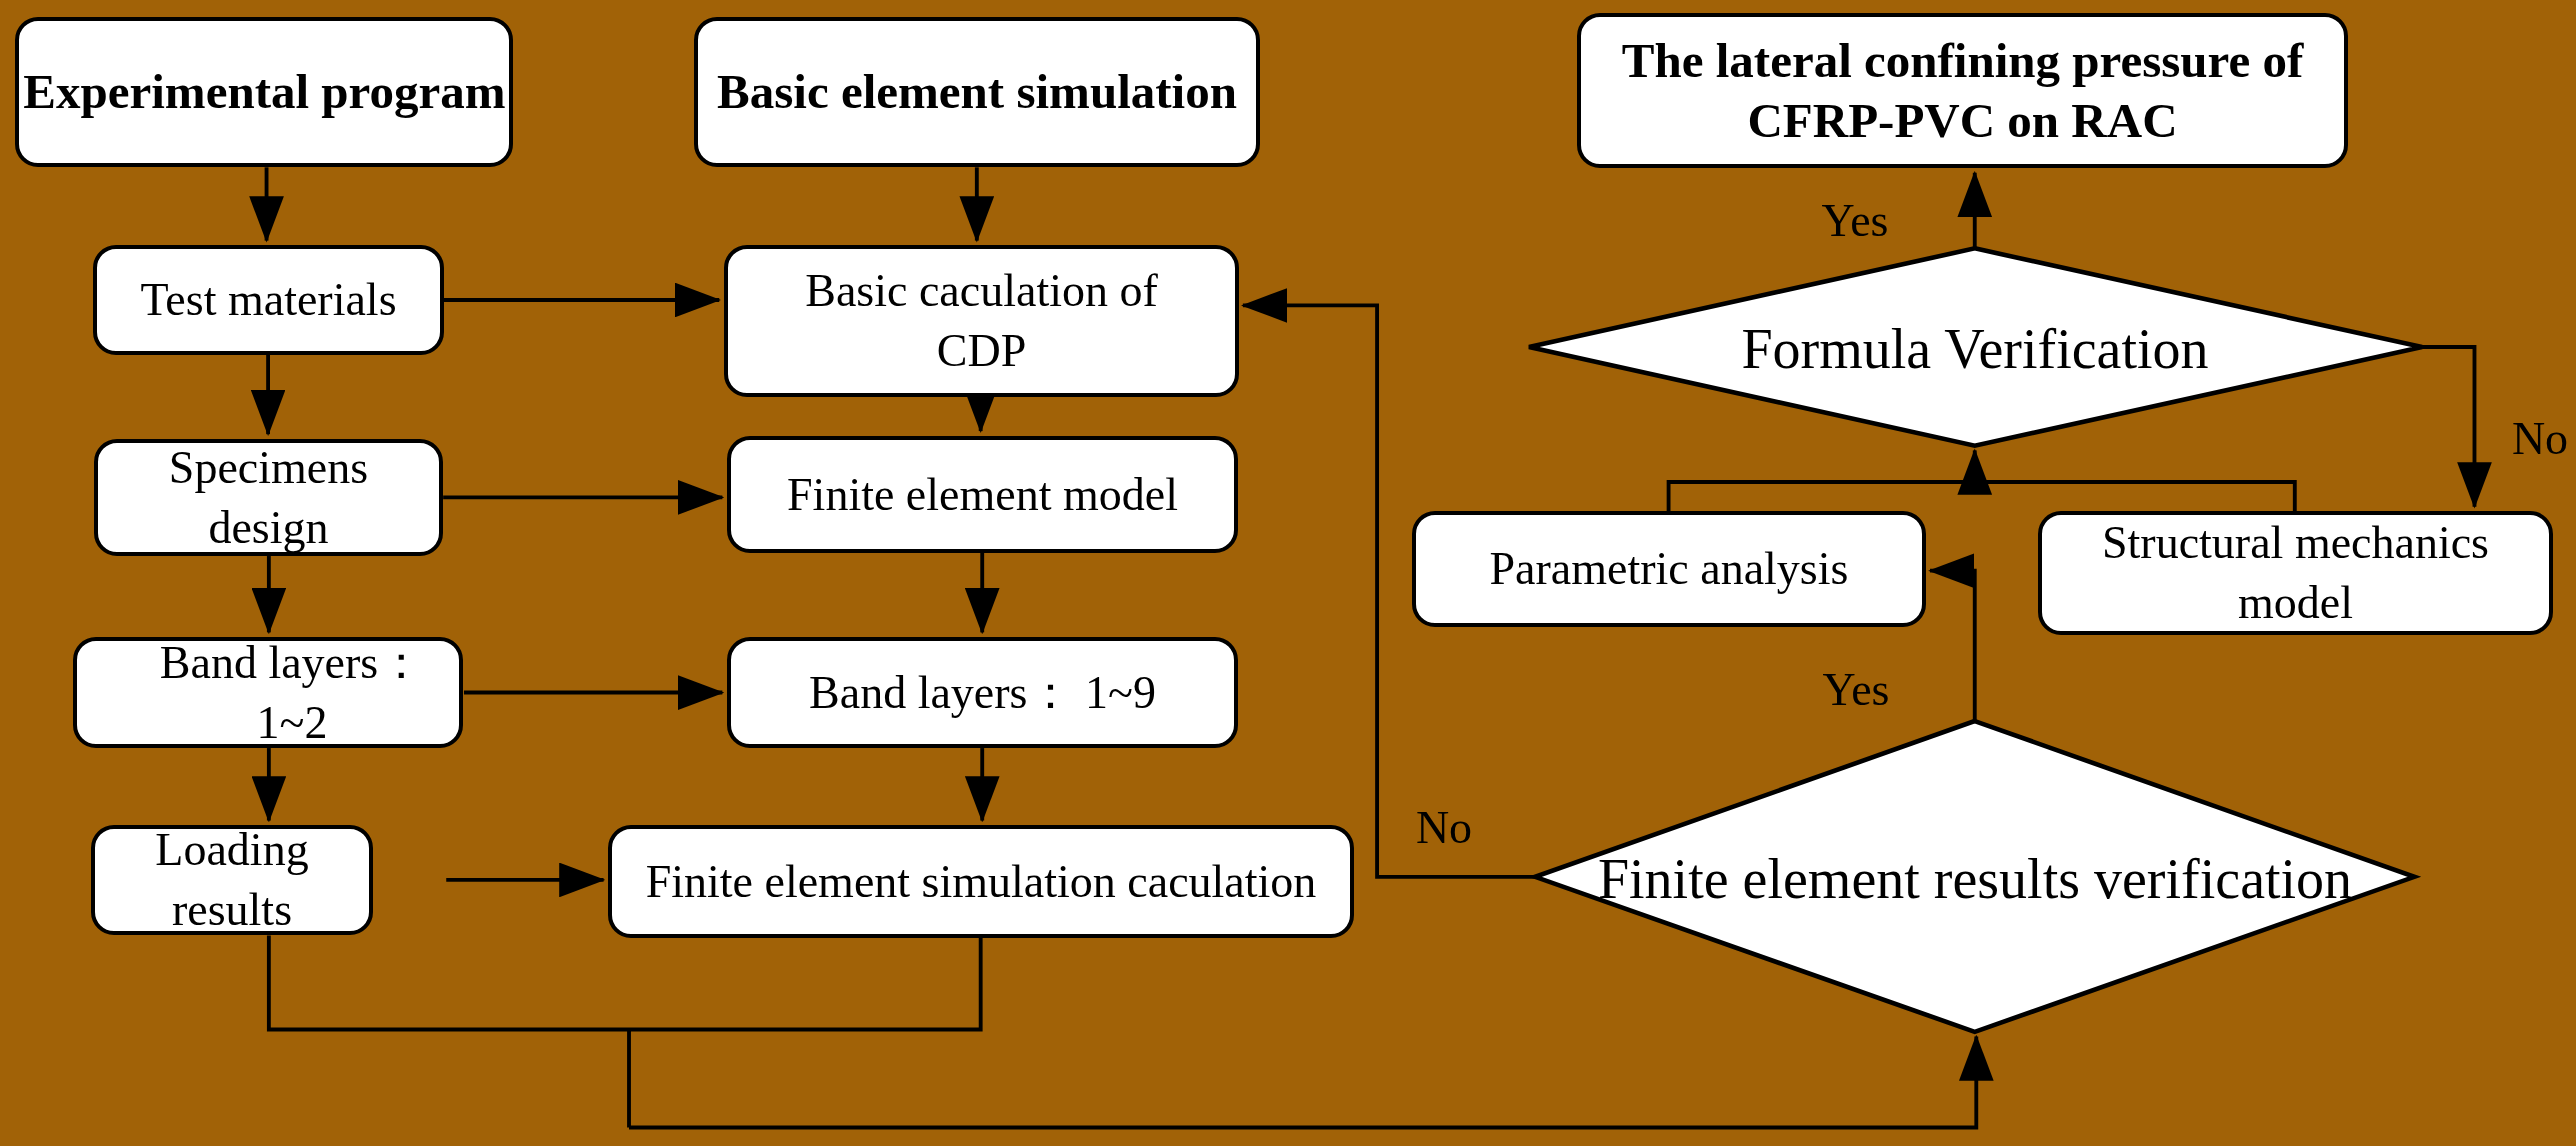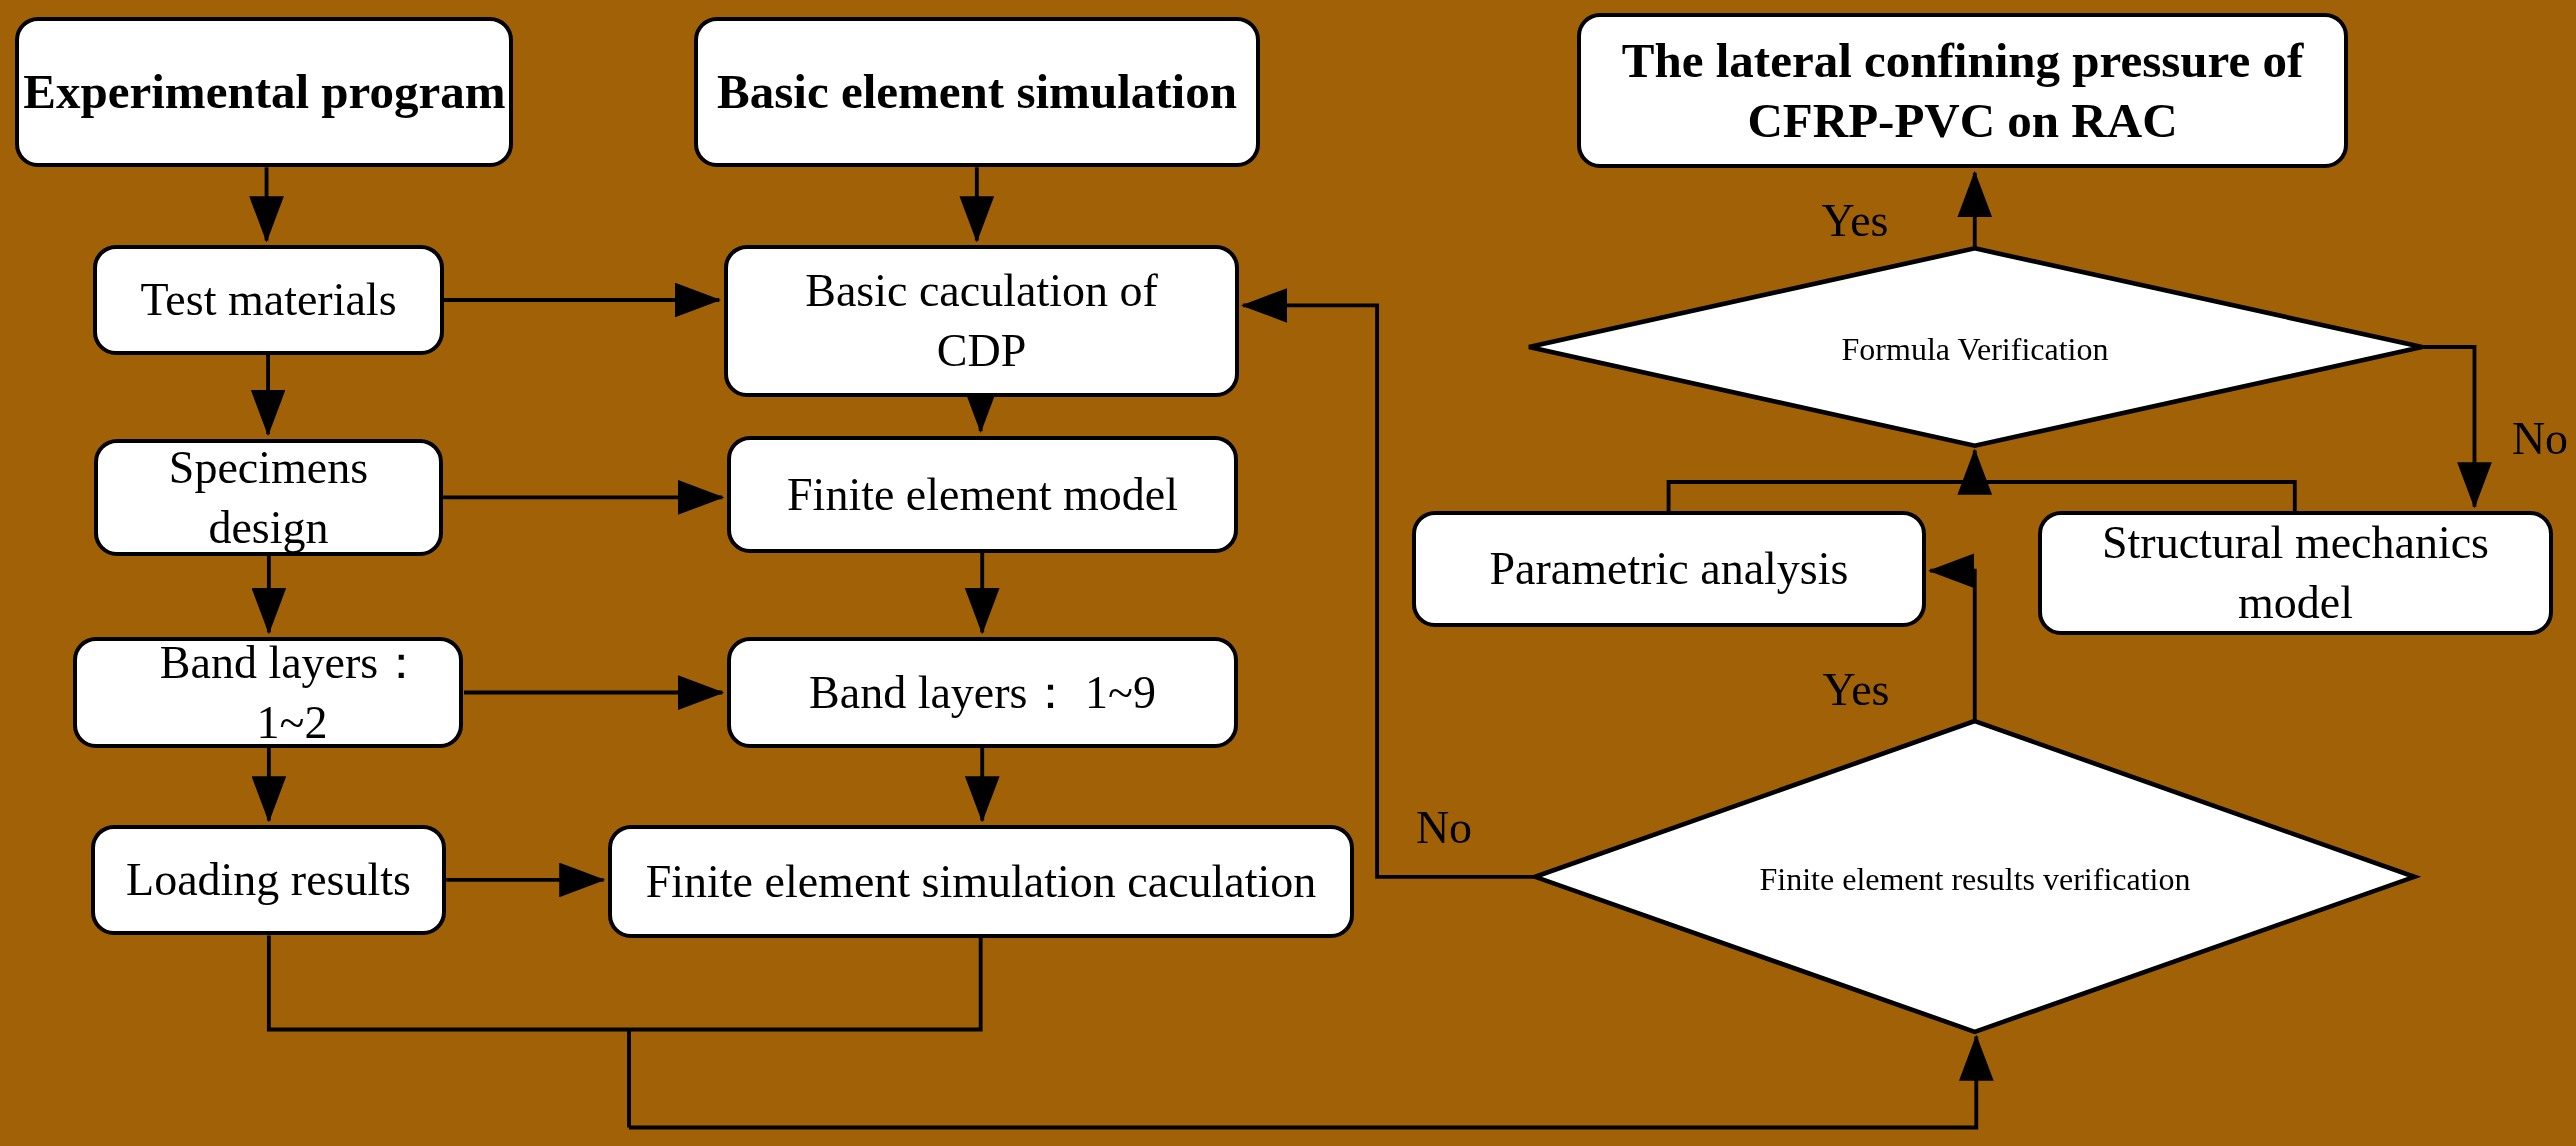--- a/index.html
+++ b/index.html
@@ -8,21 +8,21 @@
     font-family:"Liberation Serif","DejaVu Serif",serif;color:#000;overflow:hidden;
   }
   .layer{position:absolute;left:0;top:0;width:2576px;height:1146px;}
   .box{
     position:absolute;box-sizing:border-box;border:4.6px solid #000;border-radius:23px;
     background:#ffffff;display:flex;align-items:center;justify-content:center;
     text-align:center;font-size:46px;line-height:60px;white-space:pre-line;z-index:2;
   }
   .box.bold{font-weight:bold;font-size:49px;}
   .dlabel{
-    position:absolute;transform:translate(-50%,-50%);font-size:32px;
+    position:absolute;transform:translate(-50%,-50%);font-size:56px;
     white-space:nowrap;z-index:3;text-align:center;
   }
   .elabel{
     position:absolute;transform:translate(-50%,-50%);font-size:46px;
     white-space:nowrap;z-index:3;
   }
 </style>
 </head>
 <body>
 
@@ -78,21 +78,21 @@
 
   <div class="box" style="left:94px;top:439px;width:349px;height:117px;text-align:center;">
     <span>Specimens
 design</span>
   </div>
 
   <div class="box" style="left:73px;top:637px;width:390px;height:111px;padding-left:48px;">
     <span>Band layers： 1~2</span>
   </div>
 
-  <div class="box" style="left:91px;top:825px;width:355px;height:110px;text-align:right;">
+  <div class="box" style="left:91px;top:825px;width:282px;height:110px;">
     <span>Loading results</span>
   </div>
 
   <div class="box bold" style="left:694px;top:17px;width:566px;height:150px;">
     <span>Basic element simulation</span>
   </div>
 
   <div class="box" style="left:724px;top:245px;width:515px;height:152px;">
     <span>Basic caculation of
 CDP</span>

